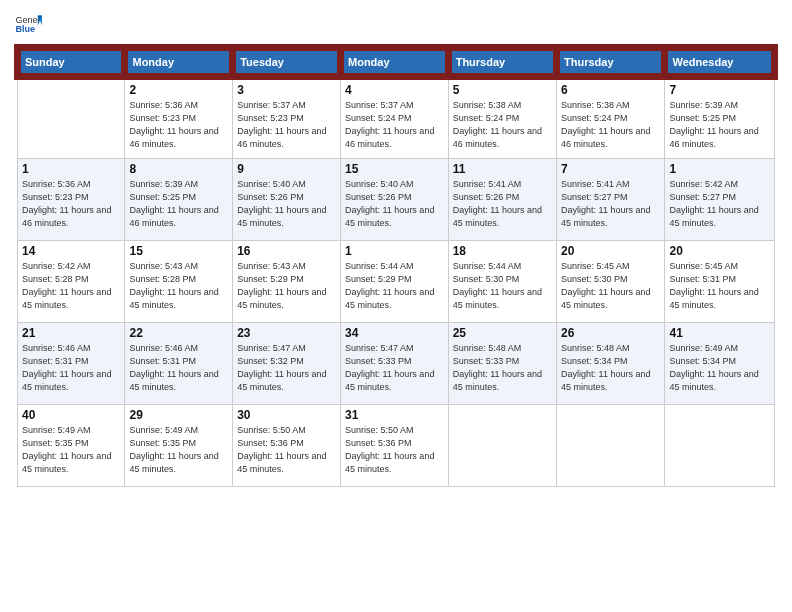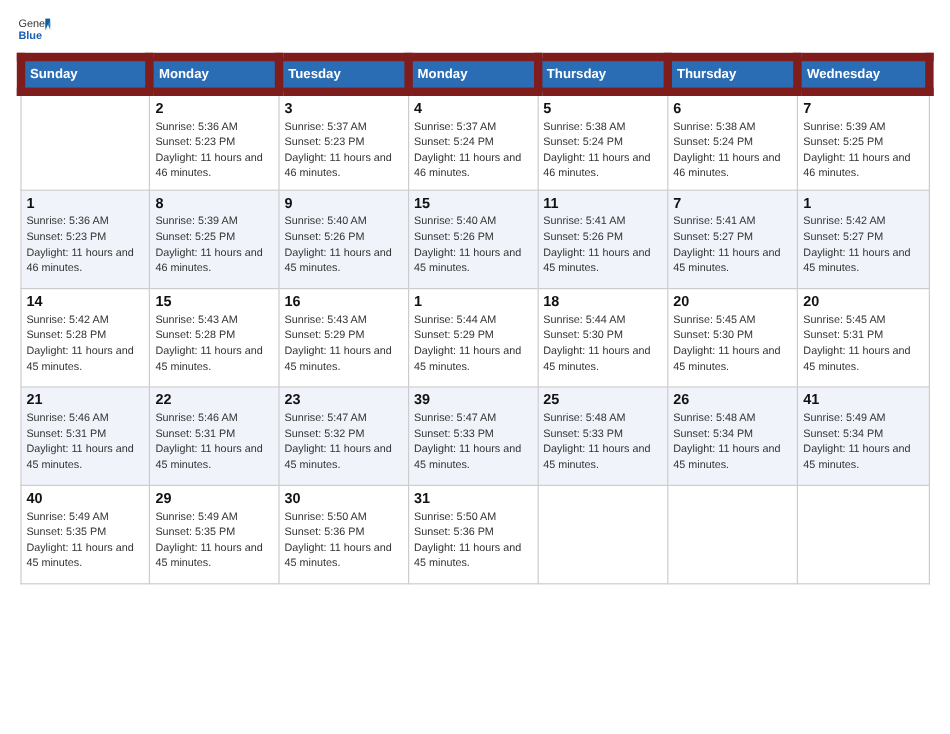--- a/index.html
+++ b/index.html
@@ -214,21 +214,21 @@
           </td>
           <td>
             <span class="day-num">22</span>
             <div class="day-info">Sunrise: 5:46 AM<br>Sunset: 5:31 PM<br>Daylight: 11 hours and 45 minutes.</div>
           </td>
           <td>
             <span class="day-num">23</span>
             <div class="day-info">Sunrise: 5:47 AM<br>Sunset: 5:32 PM<br>Daylight: 11 hours and 45 minutes.</div>
           </td>
           <td>
-            <span class="day-num">39</span>
+            <span class="day-num">34</span>
             <div class="day-info">Sunrise: 5:47 AM<br>Sunset: 5:33 PM<br>Daylight: 11 hours and 45 minutes.</div>
           </td>
           <td>
             <span class="day-num">25</span>
             <div class="day-info">Sunrise: 5:48 AM<br>Sunset: 5:33 PM<br>Daylight: 11 hours and 45 minutes.</div>
           </td>
           <td>
             <span class="day-num">26</span>
             <div class="day-info">Sunrise: 5:48 AM<br>Sunset: 5:34 PM<br>Daylight: 11 hours and 45 minutes.</div>
           </td>

